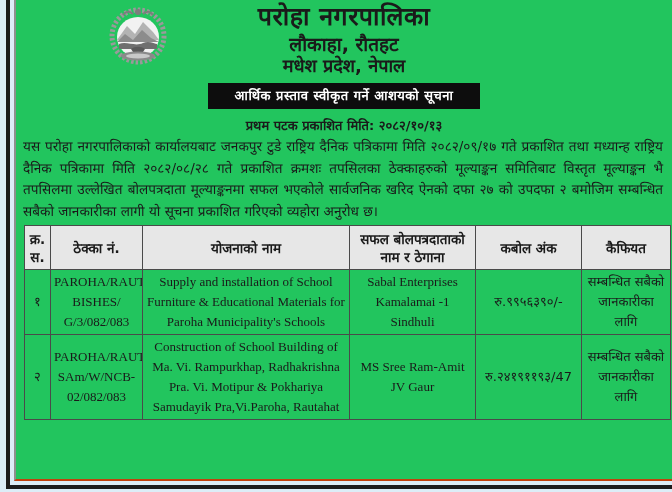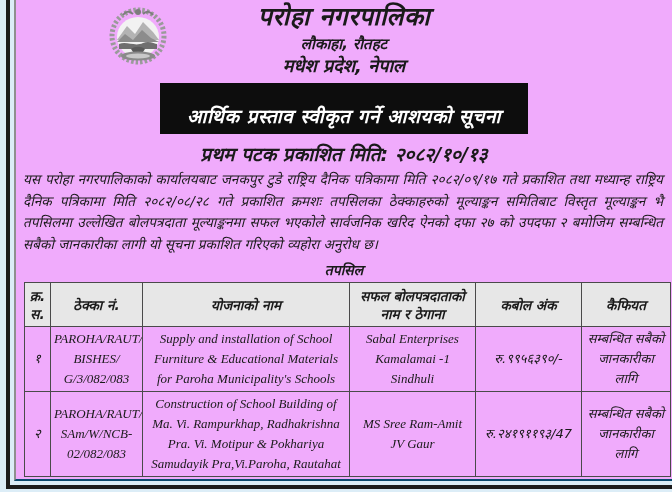--- a/index.html
+++ b/index.html
@@ -9,38 +9,37 @@
     font-family:"DejaVu Sans", sans-serif;
     color:#1a1a1a;
     position:relative;
     overflow:hidden;
   }
   
   .frame-black-left  { position:absolute; left:6px; top:0; width:4px; bottom:3px; background:#1c1c1c; }
   .frame-black-bottom{ position:absolute; left:6px; right:0; bottom:3px; height:4px; background:#1c1c1c; }
   .page {
     position:absolute; left:14px; top:0; right:0; bottom:11px;
-    background:#f0abfc;
+    background:#22c55e;
     border-left:2px solid #8f8f8f;
-    border-bottom:2px solid #0c4a6e;
+    border-bottom:2px solid #c2410c;
     overflow:hidden;
-    font-style:italic;
   }
   .letterhead { position:relative; text-align:center; padding-top:1px; }
   .emblem { position:absolute; left:93px; top:6px; width:58px; height:60px; }
   .title-main   { font-size:25px; font-weight:bold; line-height:31px; letter-spacing:0.5px; }
   .title-office { font-size:25px; font-weight:bold; line-height:32px; letter-spacing:0.5px; }
-  .title-addr   { font-size:15px; font-weight:bold; line-height:21px; margin-top:2px; }
+  .title-addr   { font-size:19px; font-weight:bold; line-height:21px; margin-top:2px; }
   .title-prov   { font-size:18px; font-weight:bold; line-height:21px; }
   .banner-wrap { text-align:center; margin-top:7px; }
   .banner {
     display:inline-block; background:#0d0d0d; color:#ffffff;
-    font-size:19px; font-weight:bold; padding:20px 27px 5px; letter-spacing:0.5px;
+    font-size:13px; font-weight:bold; padding:3px 27px 5px; letter-spacing:0.5px;
   }
-  .published { text-align:center; font-size:19px; font-weight:bold; margin-top:7px; }
+  .published { text-align:center; font-size:13px; font-weight:bold; margin-top:7px; }
   .body-text {
     margin-top:2px; padding:0 9px 0 7px;
     font-size:13.6px; line-height:21.5px; text-align:justify;
   }
   .schedule-label { text-align:center; font-size:14px; font-weight:bold; margin-top:5px; }
   table.notice {
     border-collapse:collapse; table-layout:fixed;
     margin:3px 0 8px 8px; width:646px;
   }
   table.notice th, table.notice td {
@@ -89,21 +88,20 @@
   </div>
 
   <div class="banner-wrap">
     <span class="banner">आर्थिक प्रस्ताव स्वीकृत गर्ने आशयको सूचना</span>
   </div>
 
   <div class="published">प्रथम पटक प्रकाशित मिति: २०८२/१०/१३</div>
 
   <div class="body-text">यस परोहा नगरपालिकाको कार्यालयबाट जनकपुर टुडे राष्ट्रिय दैनिक पत्रिकामा मिति २०८२/०९/१७ गते प्रकाशित  तथा मध्यान्ह राष्ट्रिय दैनिक पत्रिकामा मिति २०८२/०८/२८ गते प्रकाशित क्रमशः तपसिलका ठेक्काहरुको मूल्याङ्कन समितिबाट विस्तृत मूल्याङ्कन भै तपसिलमा उल्लेखित बोलपत्रदाता मूल्याङ्कनमा सफल भएकोले सार्वजनिक खरिद ऐनको दफा २७ को उपदफा २ बमोजिम सम्बन्धित सबैको जानकारीका लागी यो सूचना प्रकाशित गरिएको व्यहोरा अनुरोध छ।</div>
 
-  <div class="schedule-label">तपसिल</div>
 
   <table class="notice">
     <colgroup>
       <col class="col-sn">
         <col class="col-contract">
         <col class="col-project">
       <col class="col-bidder">
         <col class="col-amount">
         <col class="col-remarks">
     </colgroup>

